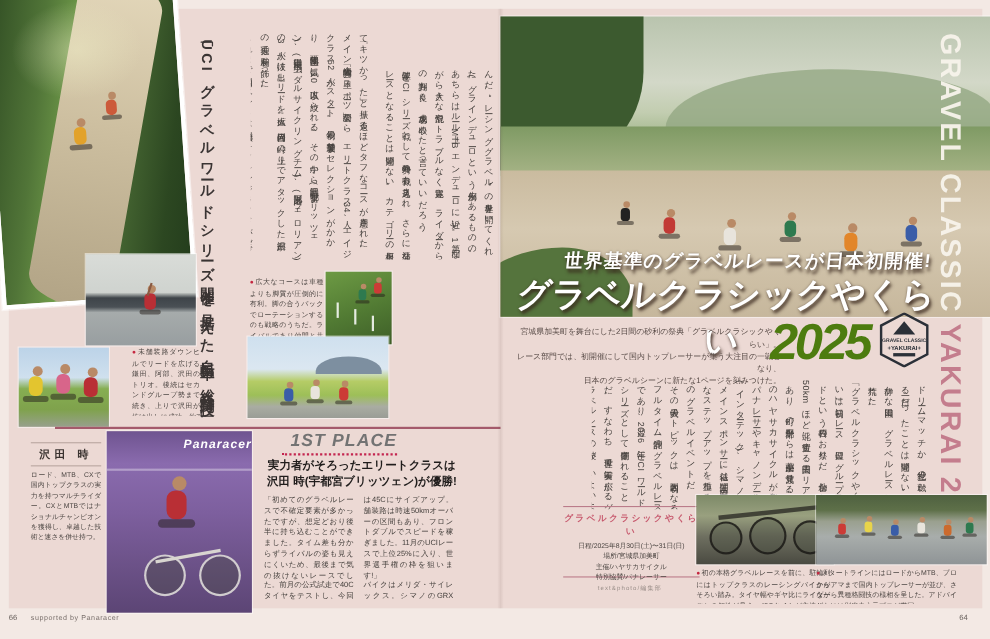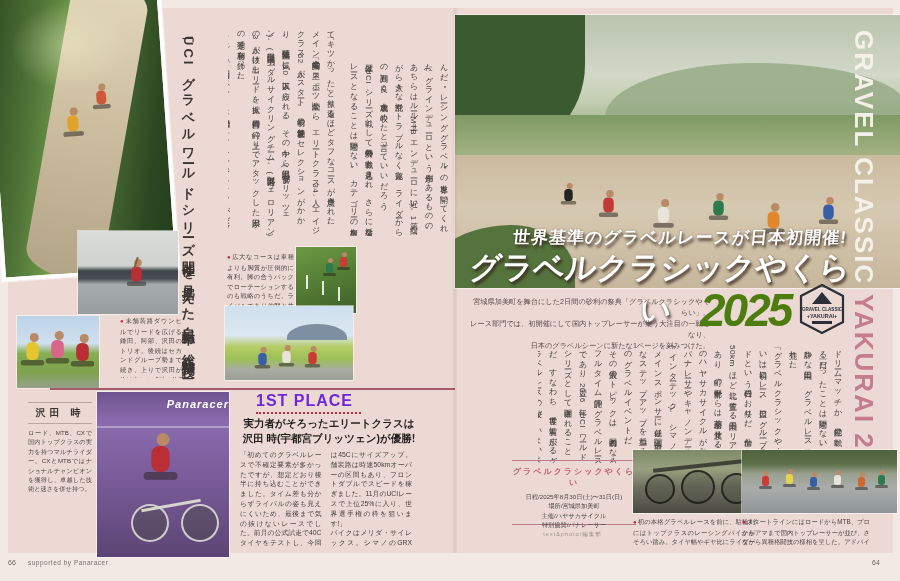--- a/index.html
+++ b/index.html
@@ -28,22 +28,22 @@
     transform:skewX(-6deg);letter-spacing:1px;}
   .kicker{font-size:17px;}
   .main-title{font-size:31px;letter-spacing:0px;}
   .year{font-size:46px;font-weight:800;font-style:italic;color:#4d7c0f;letter-spacing:-3px;}
   .side-letters{writing-mode:vertical-rl;text-orientation:sideways;
     font-weight:800;font-size:26px;letter-spacing:2px;line-height:1;}
   .side-white{color:rgba(247,242,234,.96);}
   .side-rose{color:#c47d8d;}
   .intro{font-size:7.2px;line-height:11px;text-align:right;white-space:pre-line;color:#574a46;}
   .vhead{writing-mode:vertical-rl;font-size:13px;font-weight:bold;letter-spacing:3px;color:#3a3433;line-height:20px;}
-  .fp-label{font-size:16px;font-weight:800;letter-spacing:1px;color:#6d28d9;text-align:left;
-    border-bottom:2px dotted #c3254f;padding-bottom:2px;}
+  .fp-label{font-size:16px;font-weight:800;letter-spacing:1px;color:#737373;text-align:right;
+    border-bottom:2px dotted #c3254f;padding-bottom:2px;font-style:italic;}
   .fp-head{font-size:10.5px;font-weight:bold;color:#201d1c;text-align:center;line-height:15px;white-space:pre-line;}
   .fp-body{font-size:6.8px;line-height:9.8px;text-align:justify;color:#45403d;
     column-count:2;column-gap:9px;white-space:pre-line;overflow:hidden;}
   .winner-name{font-size:10px;font-weight:bold;text-align:center;color:#3a3330;
     border-top:1px solid #b9a6a0;border-bottom:1px solid #b9a6a0;padding:3px 0;letter-spacing:4px;}
   .winner-bio{font-size:6.2px;line-height:9.4px;text-align:justify;color:#4a4441;margin-top:4px;}
   .info-box{border-top:1px solid #bb7c8a;border-bottom:1px solid #bb7c8a;text-align:center;padding-top:5px;}
   .info-title{font-size:8px;font-weight:bold;color:#c75a6e;letter-spacing:2px;margin-bottom:4px;}
   .info-row{font-size:6.2px;line-height:9.4px;color:#4a4440;}
   .credit{font-size:5.5px;color:#9b8f8a;text-align:center;letter-spacing:1px;}

